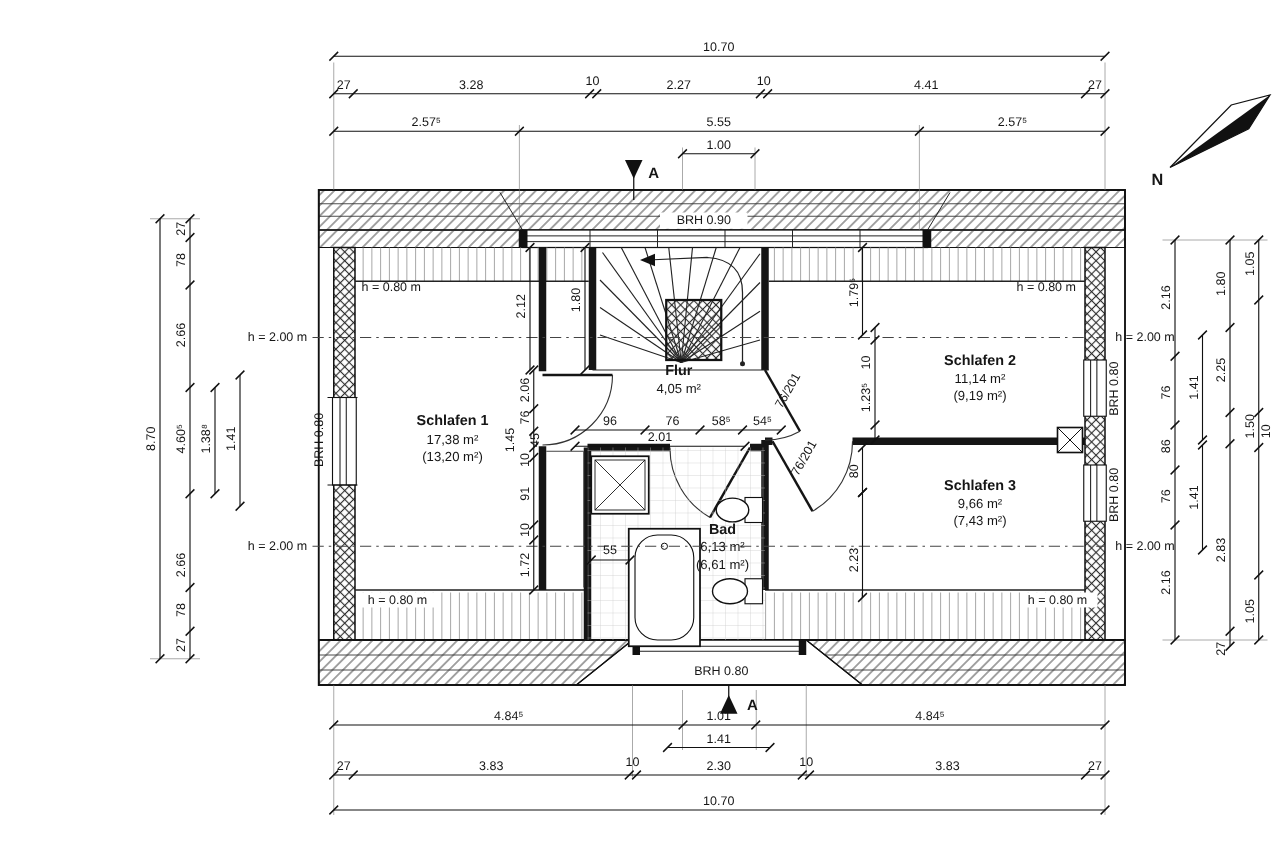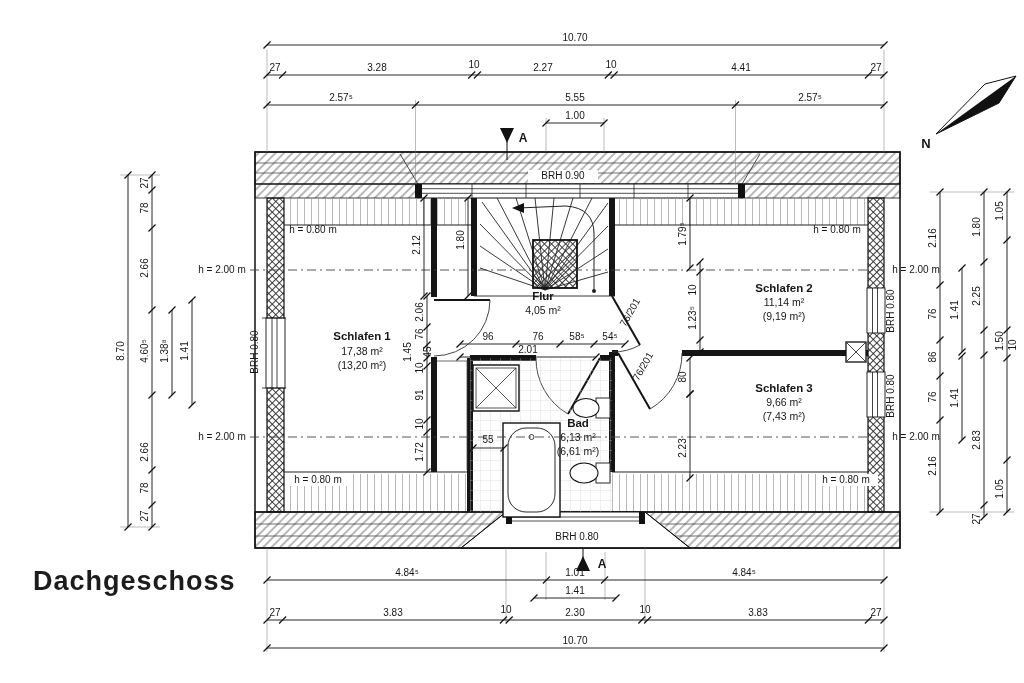--- a/index.html
+++ b/index.html
@@ -465,14 +465,13 @@
     <text class="marker-letter" x="602" y="568" text-anchor="middle">A</text>
   </g>
 
   <g>
     <polygon points="936,134 985,84 1016,76 999,103" fill="#fff" stroke="#111" stroke-width="1"></polygon>
     <polygon points="936,134 1016,76 999,103" fill="#111"></polygon>
     <text x="926" y="148" text-anchor="middle" font-size="13" font-weight="bold">N</text>
   </g>
 </svg>
 
-<div id="floor-title">Dachgeschoss</div>
 </div>
 
 </body></html>

